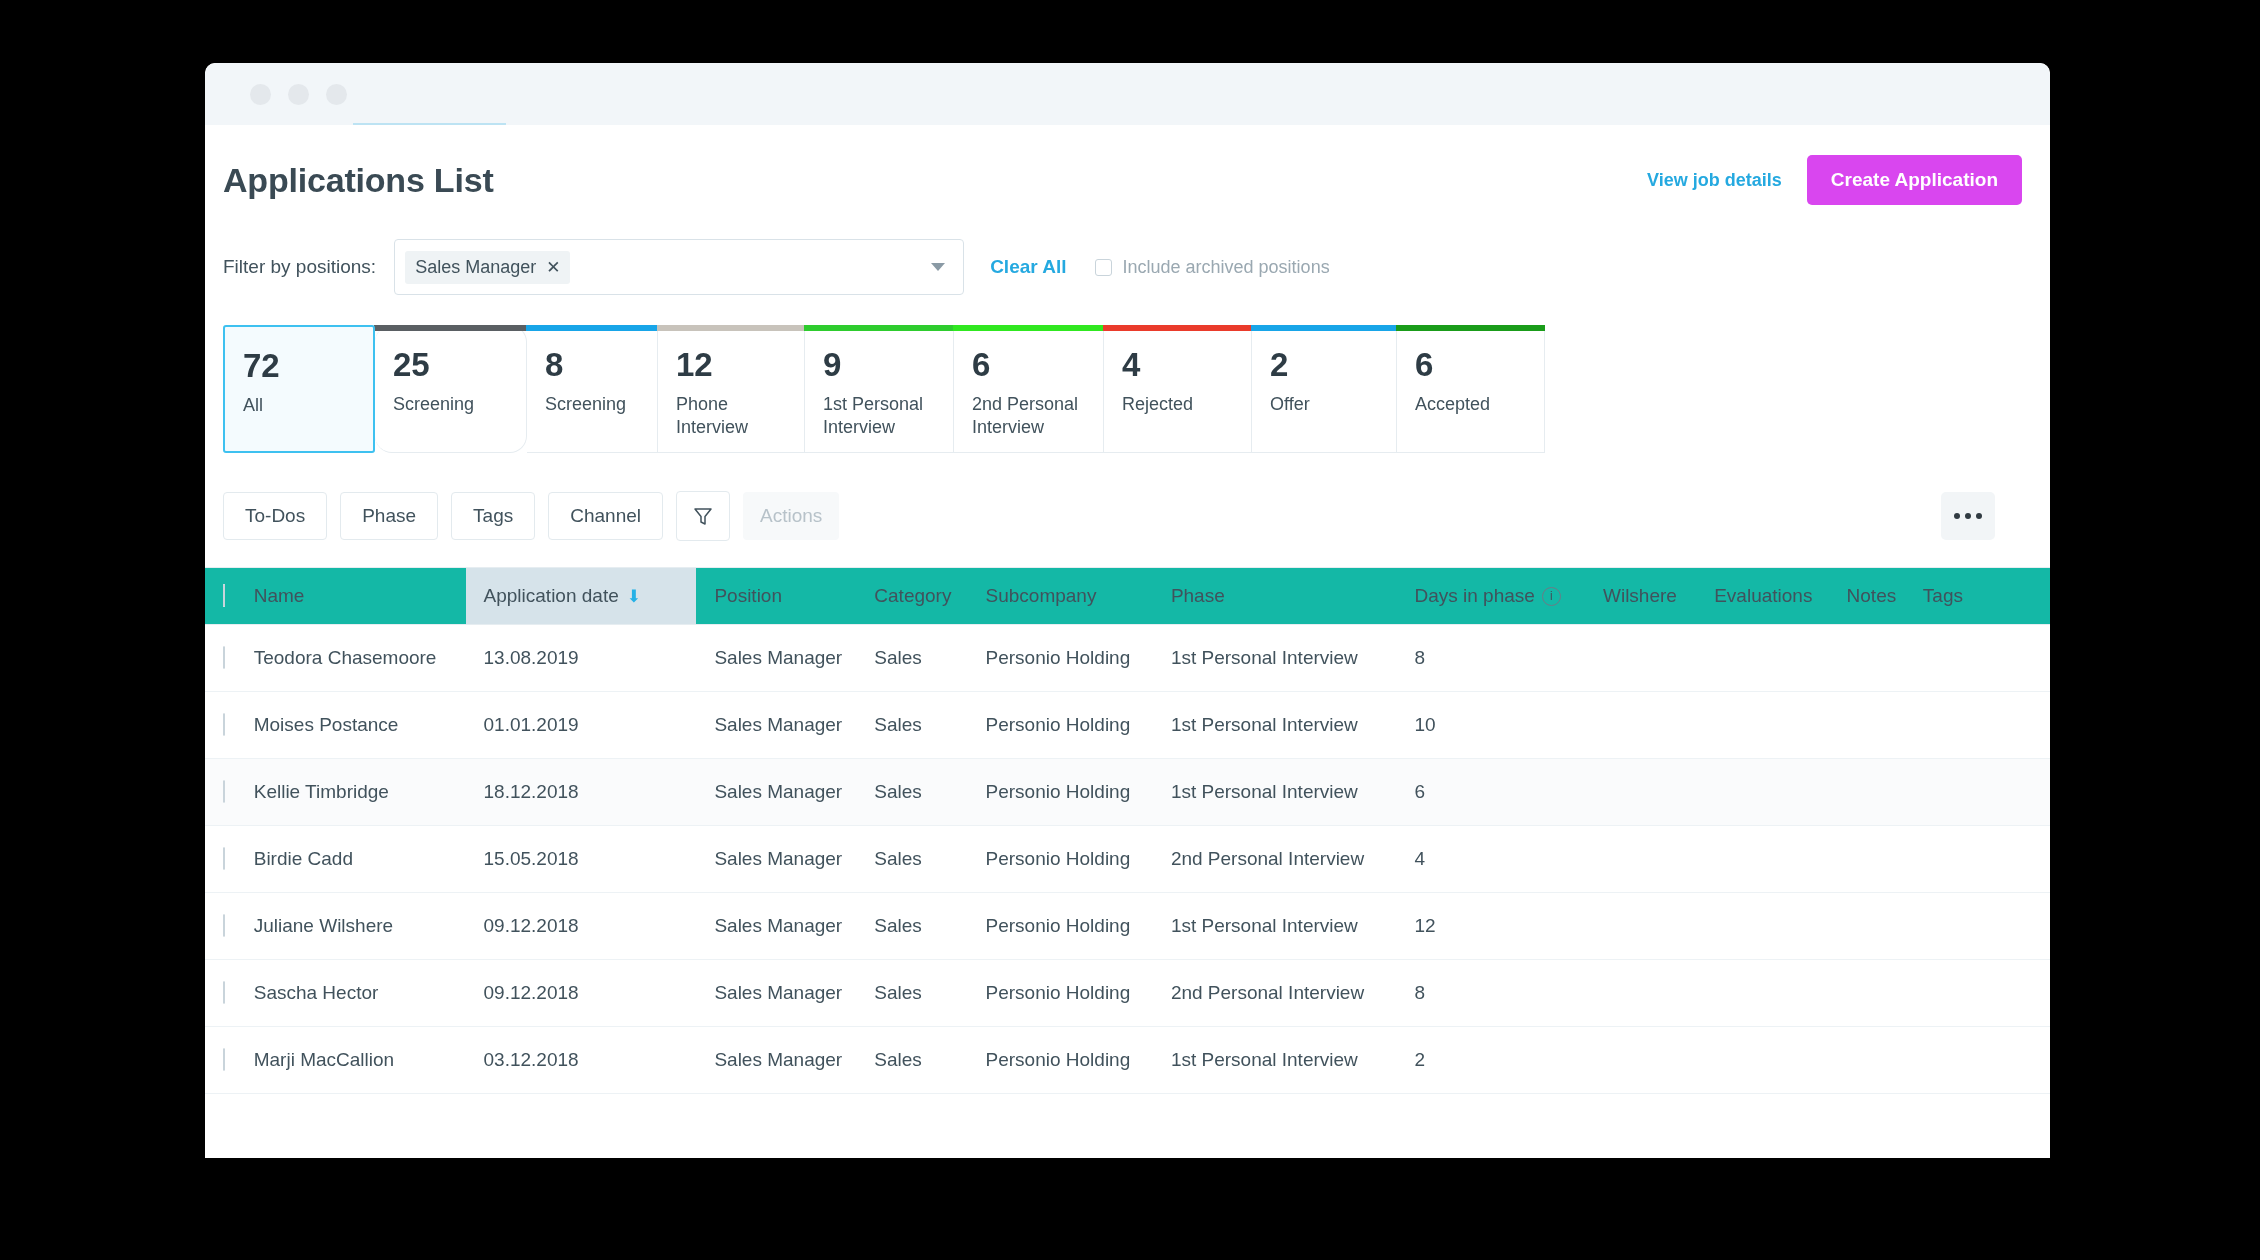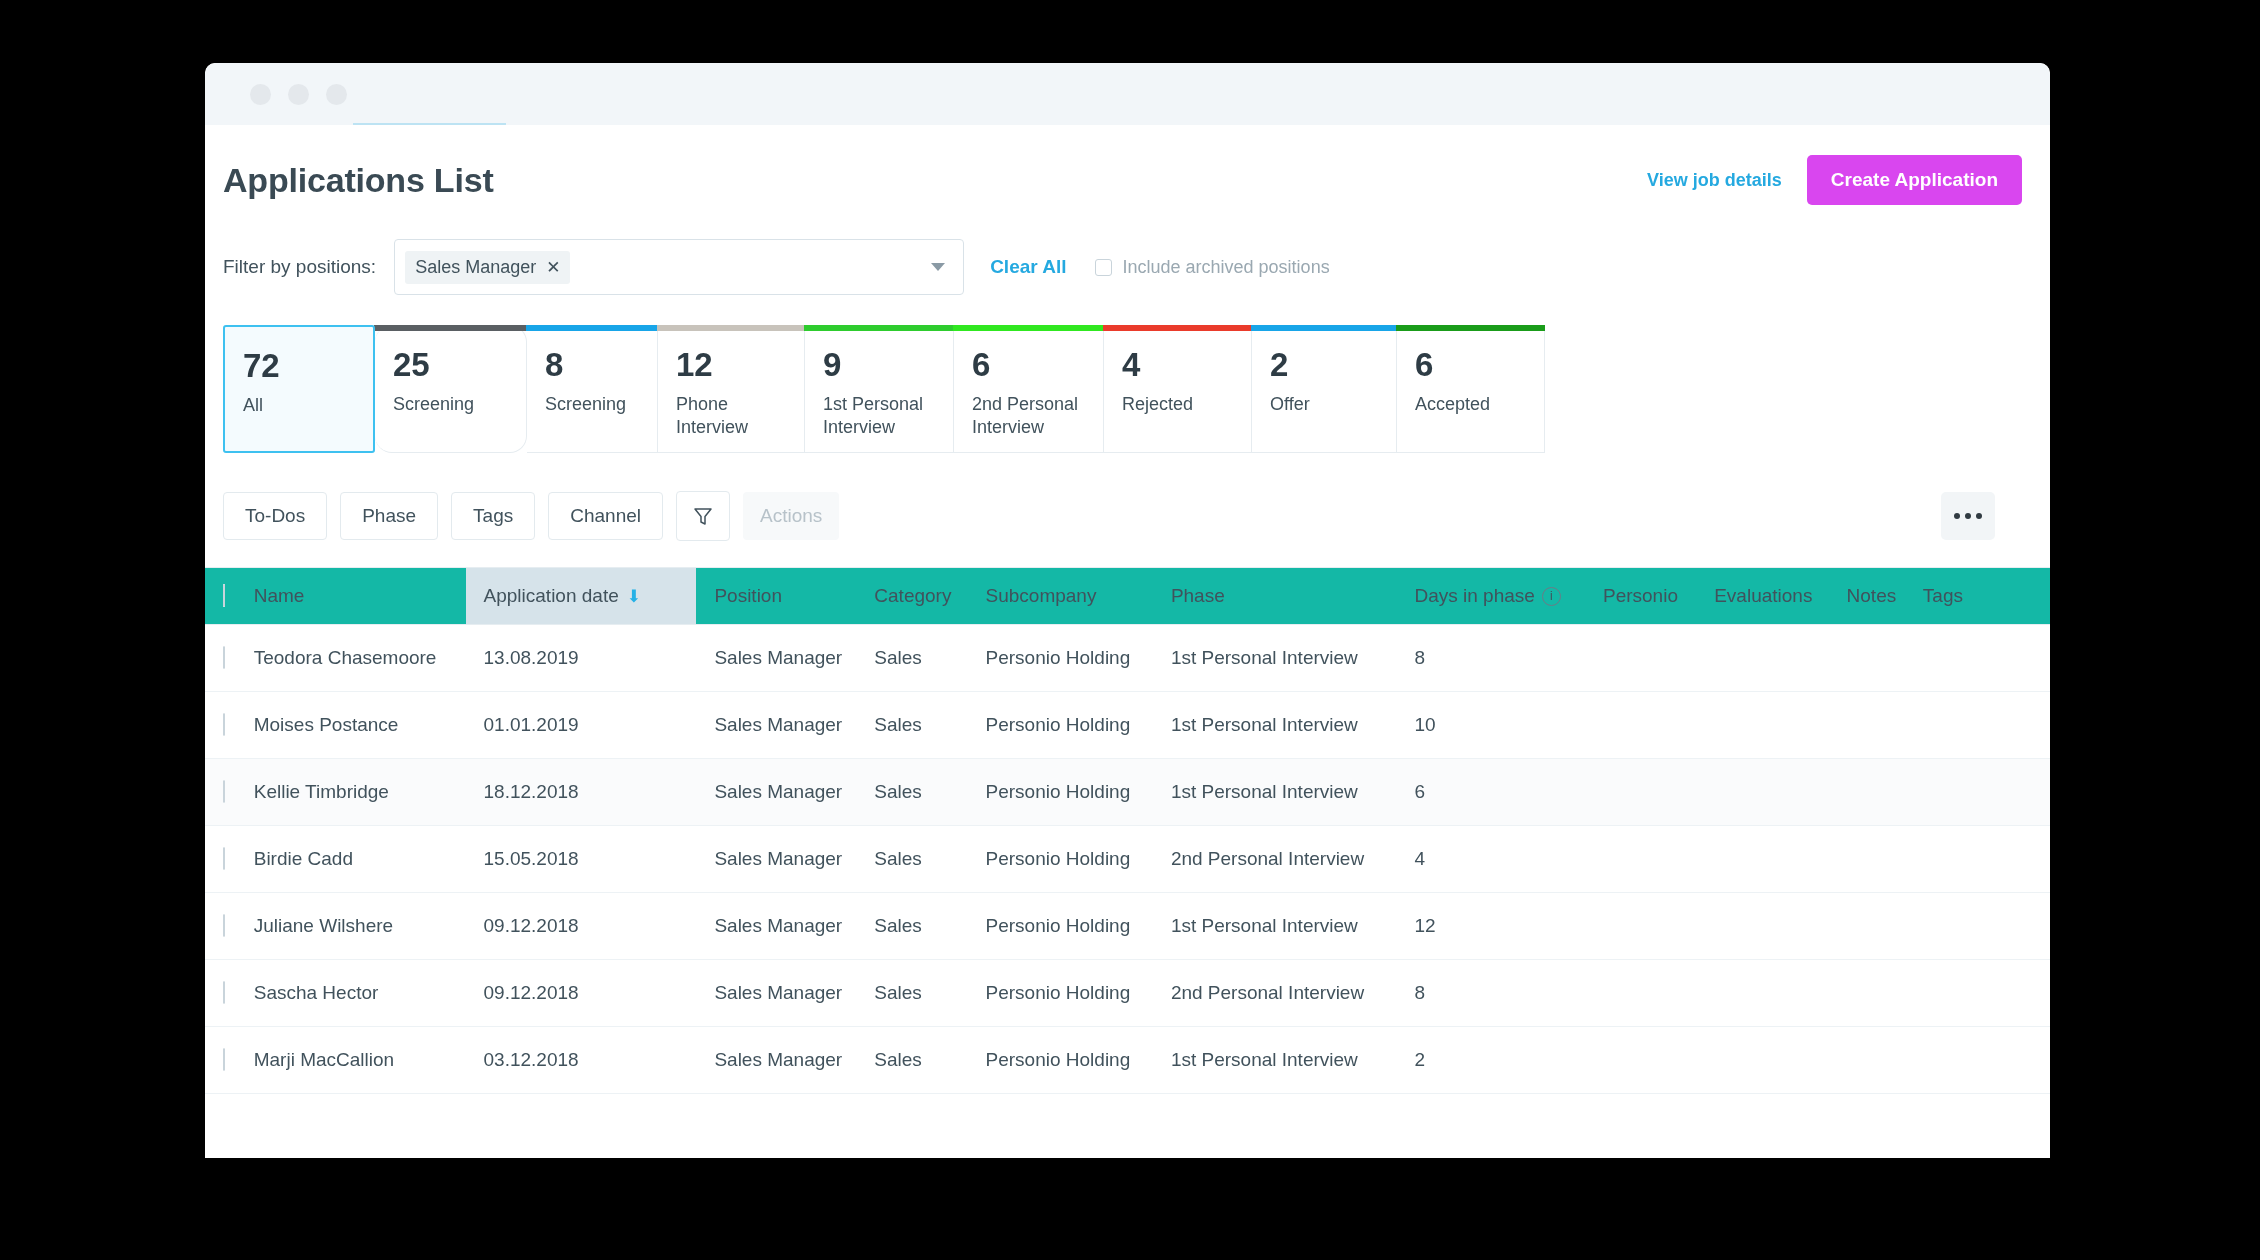--- a/index.html
+++ b/index.html
@@ -488,21 +488,21 @@
               <th class="col-pos">Position</th>
               <th class="col-cat">Category</th>
               <th class="col-sub">Subcompany</th>
               <th class="col-phase">Phase</th>
               <th class="col-days">
                 <span class="hdr-inner">
                   <span>Days in phase</span>
                   <i class="info-i">i</i>
                 </span>
               </th>
-              <th class="col-msg">Personio</th>
+              <th class="col-msg">Wilshere</th>
               <th class="col-eval">Evaluations</th>
               <th class="col-notes">Notes</th>
               <th class="col-tags">Tags</th>
             </tr>
           </thead>
           <tbody id="tbody">
               <tr>
                 <td class="col-cb"><span class="cb"></span></td>
                 <td class="col-name">Teodora Chasemoore</td>
                 <td class="col-date">13.08.2019</td>

